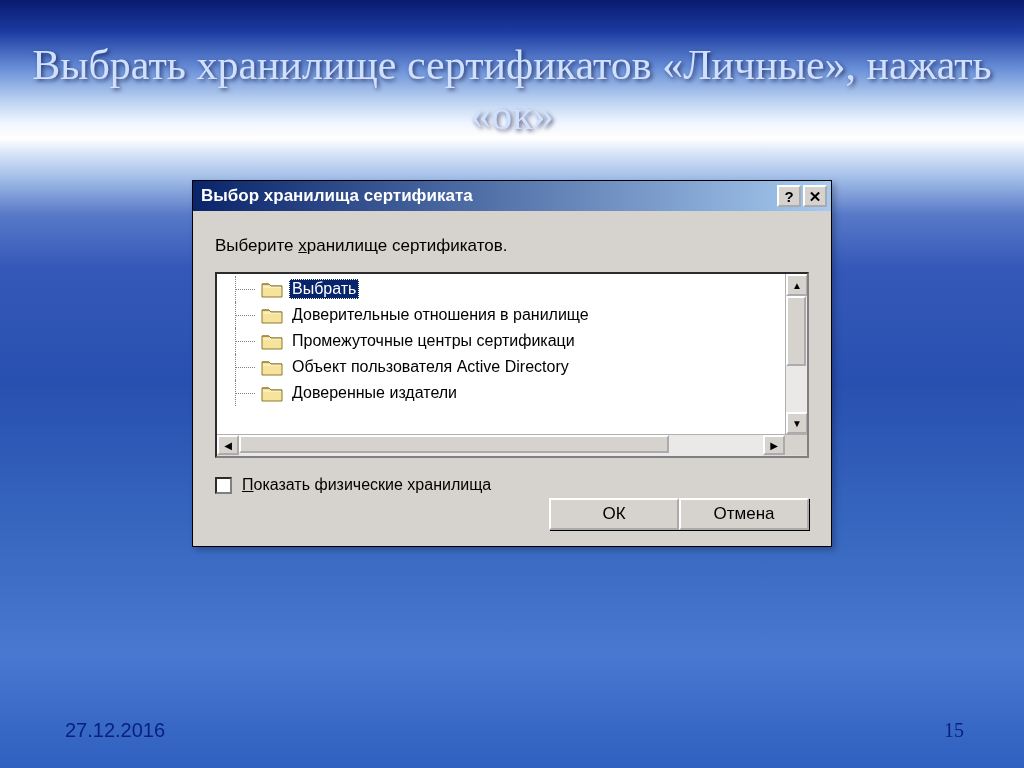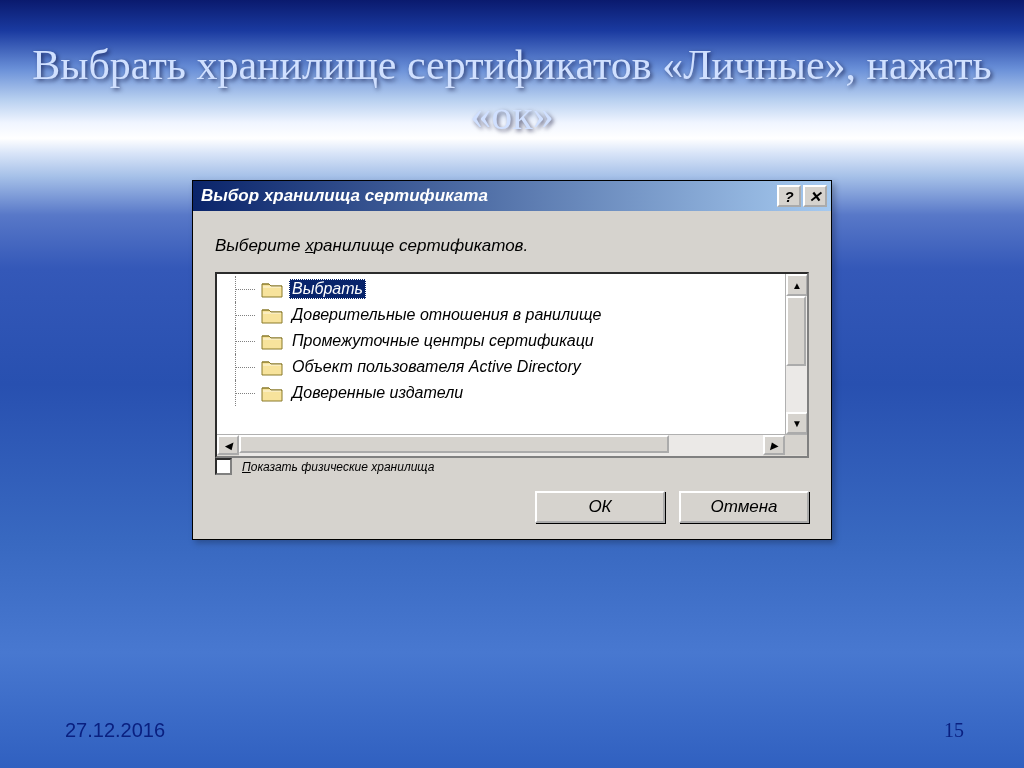--- a/index.html
+++ b/index.html
@@ -57,21 +57,20 @@
   }
   
   .dialog {
     position: absolute;
     left: 192px;
     top: 180px;
     width: 640px;
     background: #d6d3ce;
     border: 1px solid #000;
     box-shadow: 3px 3px 6px rgba(0,0,0,0.25);
-    font-style: italic;
   }
   .titlebar {
     display: flex;
     align-items: center;
     justify-content: space-between;
     background: linear-gradient(to right, #0a246a, #a6caf0);
     padding: 4px 4px 4px 8px;
     height: 30px;
   }
   .titlebar-text {
@@ -214,35 +213,35 @@
     height: 18px;
     background: #d6d3ce;
     border: 2px outset #fff;
   }
   .hscroll-corner { width: 22px; height: 20px; background: #d6d3ce; }
   .arrow { font-size: 10px; color: #000; }
   
   .chk-row {
     display: flex;
     align-items: center;
-    font-size: 12px;
+    margin-top: 18px;
+    font-size: 16px;
   }
   .chkbox {
     width: 17px;
     height: 17px;
     background: #fff;
     border: 2px inset #808080;
     margin-right: 10px;
   }
   
   .btn-row {
     display: flex;
     justify-content: flex-end;
-    gap: 14px;
-    margin-top: 16px;
+    margin-top: 4px;
   }
   .winbtn {
     width: 130px;
     height: 32px;
     background: #d6d3ce;
     border: 2px outset #fff;
     box-shadow: 1px 1px 0 #000;
     font-size: 17px;
     font-family: Tahoma, Arial, sans-serif;
     display: flex;

